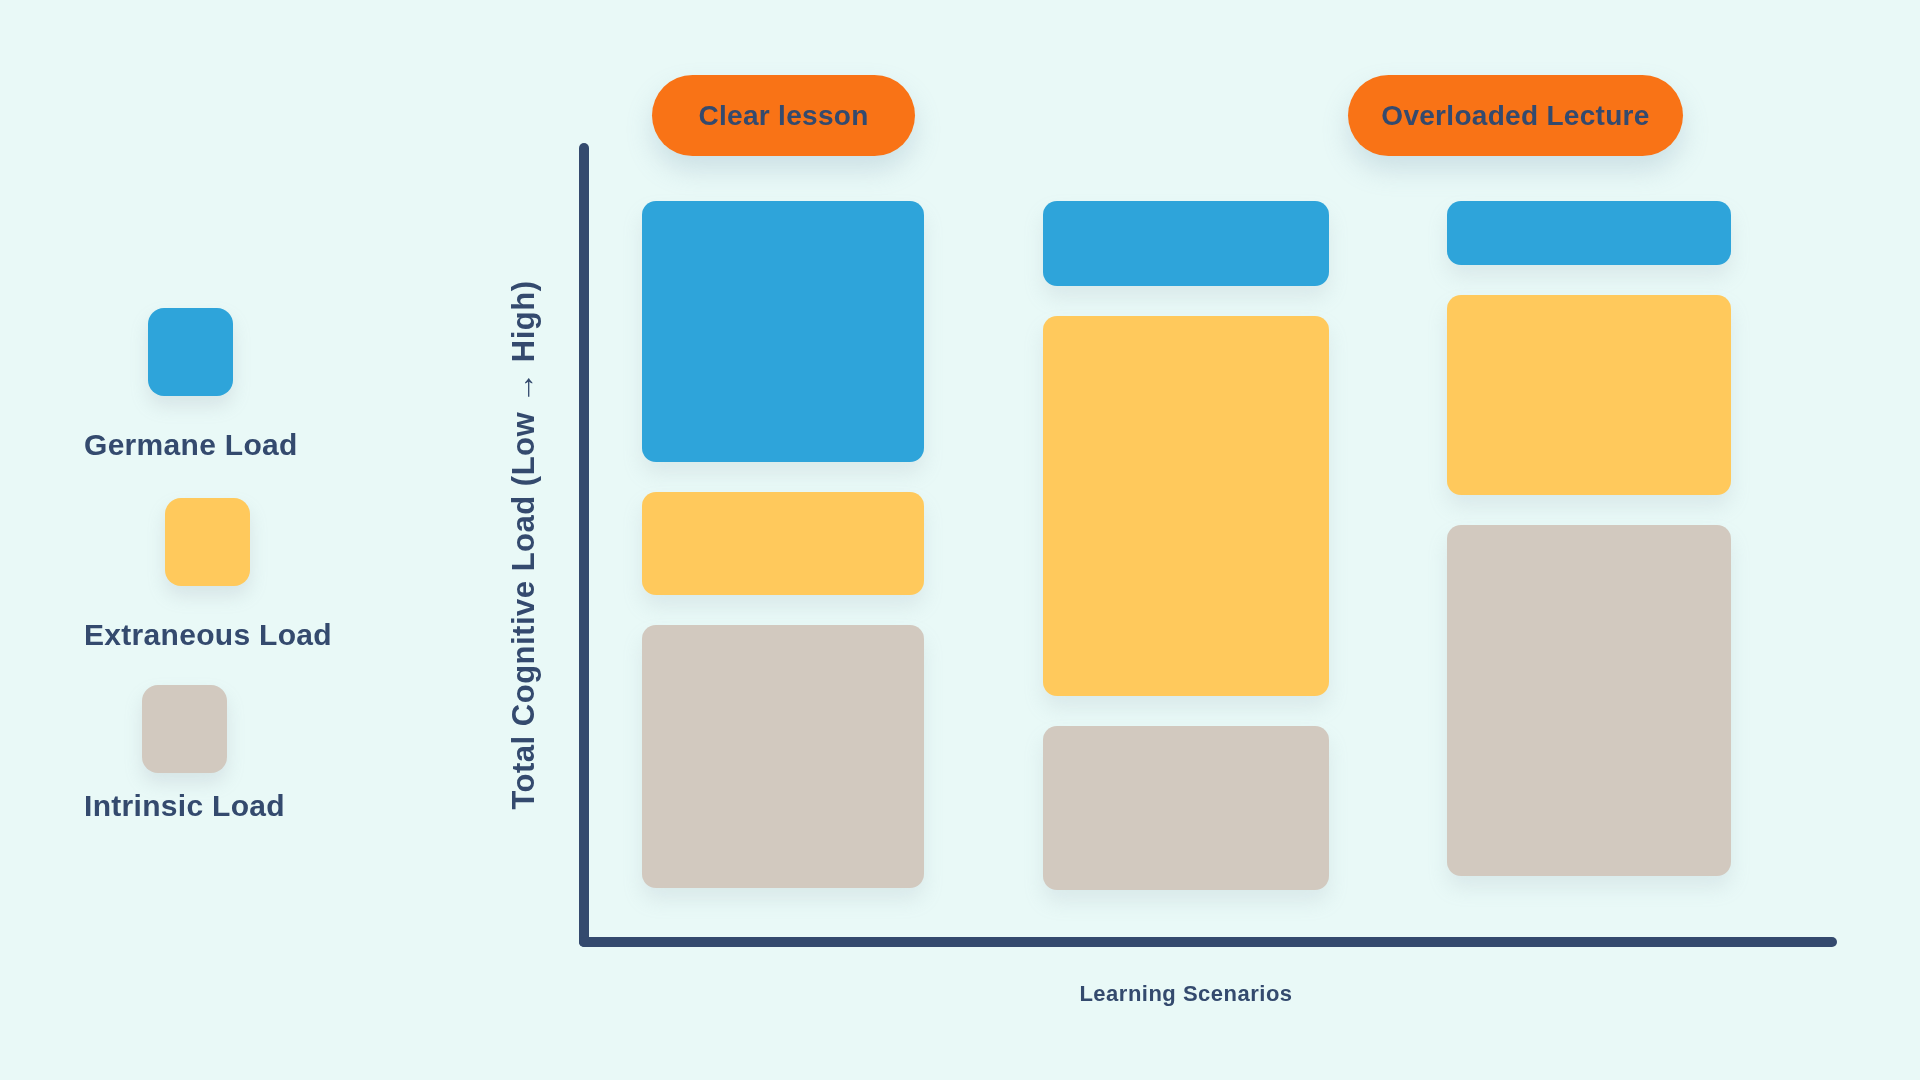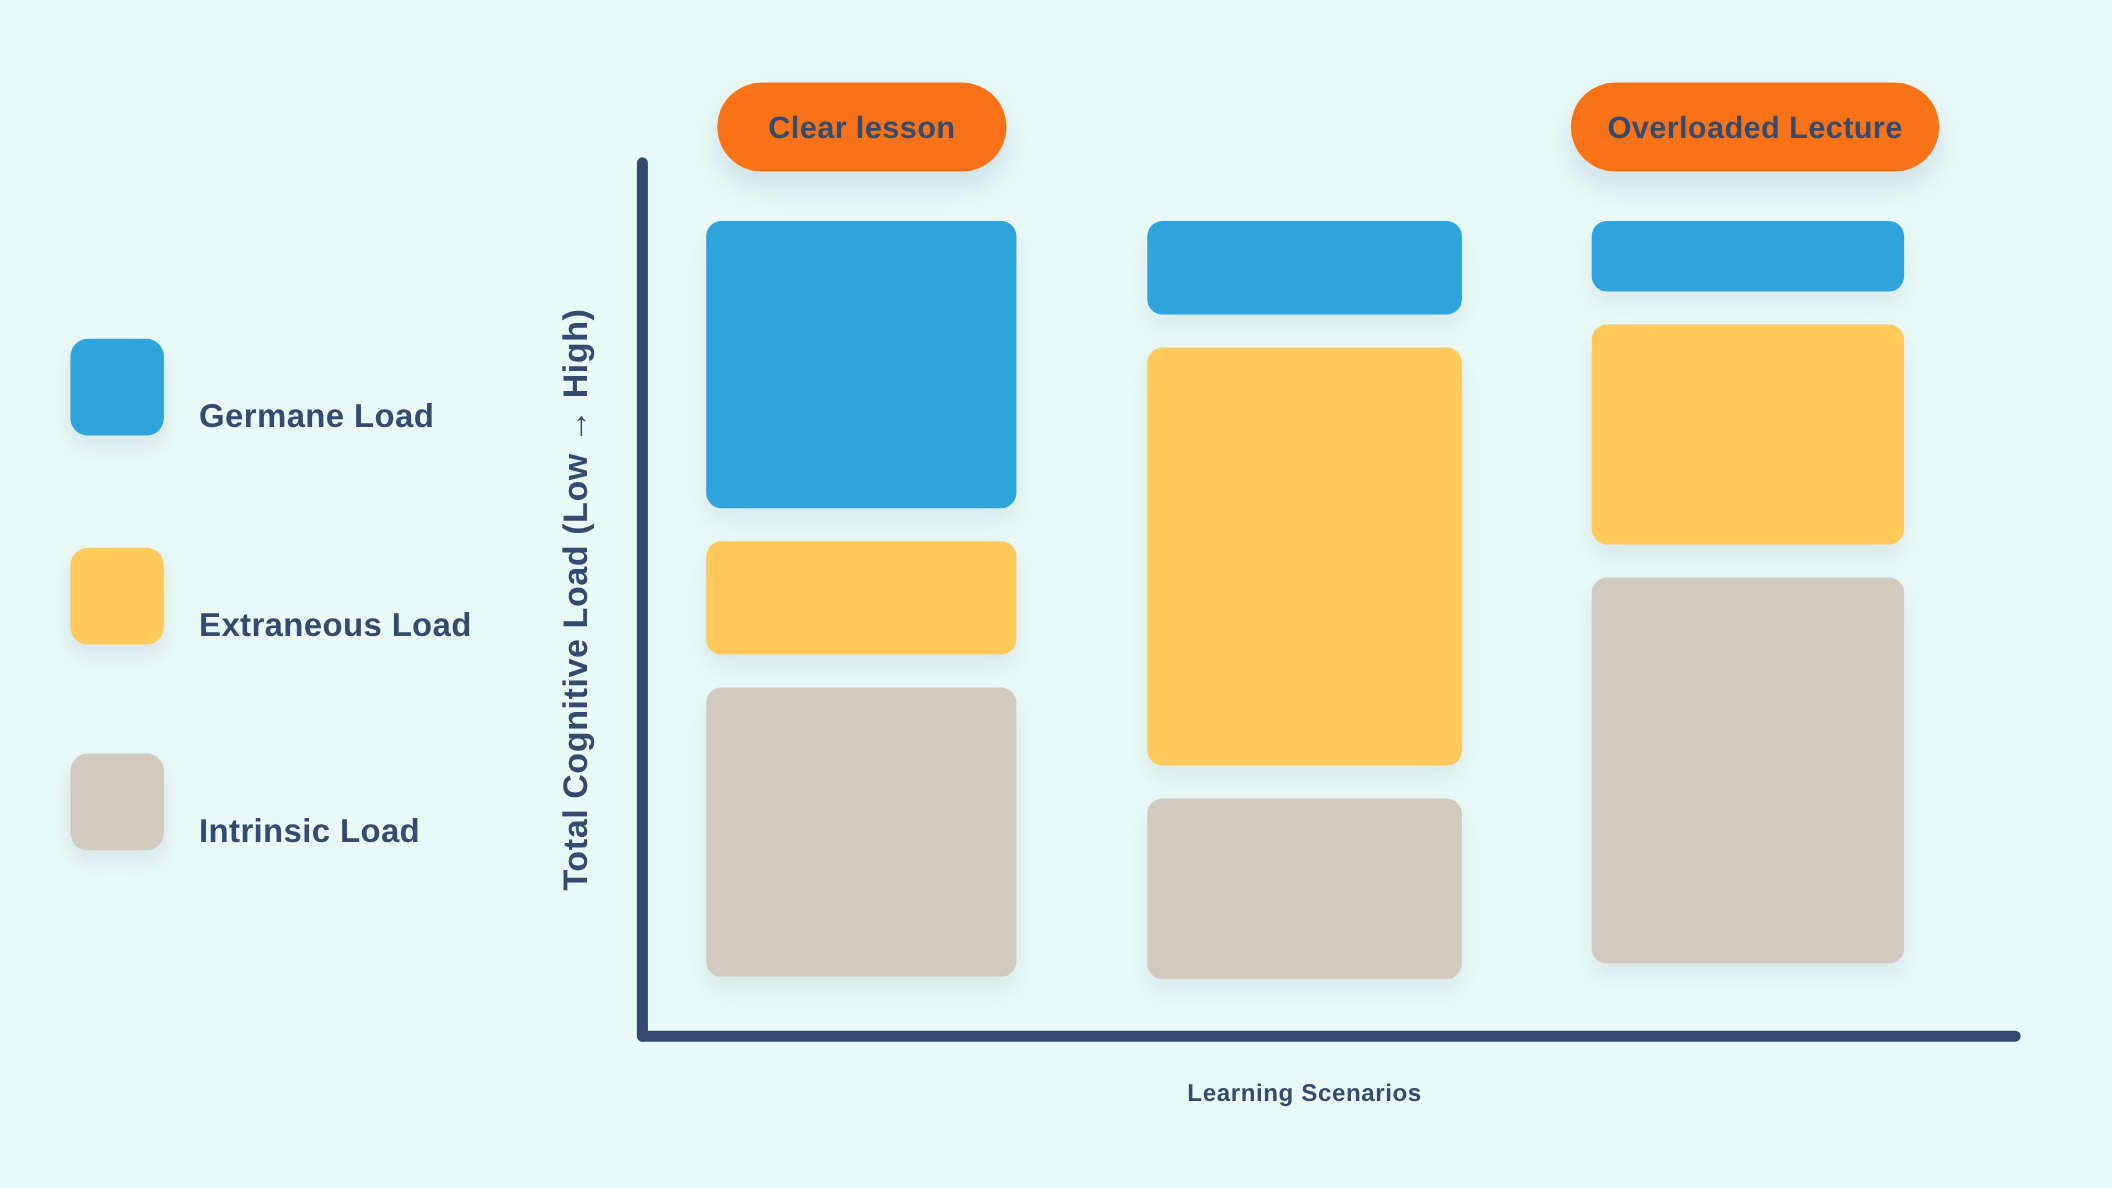--- a/index.html
+++ b/index.html
@@ -15,21 +15,21 @@
   
   .pill{
     position:absolute;top:75px;height:81px;
     background:#f97316;border-radius:44px;
     display:flex;align-items:center;justify-content:center;
     font-weight:700;font-size:28px;letter-spacing:.3px;
     box-shadow:0 14px 26px rgba(140,170,190,.30);
   }
   .pill.p0{left:652px;width:263px;}
   .pill.p1{left:1050px;width:272px;}
-  .pill.p2{left:1428px;width:335px;text-align:right;}
+  .pill.p2{left:1348px;width:335px;text-align:right;}
 
   
   .axis{position:absolute;background:#344A6E;border-radius:6px;}
   .axis.v{left:579px;top:143px;width:10px;height:804px;}
   .axis.h{left:579px;top:937px;width:1258px;height:10px;}
 
   .y-label{
     position:absolute;left:524px;top:545px;
     transform:translate(-50%,-50%) rotate(-90deg);
     font-weight:700;font-size:31px;white-space:nowrap;letter-spacing:.5px;
@@ -41,24 +41,24 @@
   }
 
   
   .bar-col{position:absolute;top:201px;display:flex;flex-direction:column;gap:30px;}
   .bar-col.c0{left:642px;width:282px;}
   .bar-col.c1{left:1043px;width:286px;}
   .bar-col.c2{left:1447px;width:284px;}
   .seg{border-radius:14px;box-shadow:0 12px 20px rgba(150,165,180,.18);}
 
   
-  .legend-item{position:absolute;left:64px;display:flex;align-items:flex-end;gap:32px;}
+  .legend-item{position:absolute;left:84px;display:flex;align-items:center;gap:32px;flex-direction:column;}
   .legend-item.l0{top:308px;}
   .legend-item.l1{top:498px;}
-  .legend-item.l2{top:685px;}
+  .legend-item.l2{top:685px;gap:16px;}
   .swatch{width:85px;height:88px;border-radius:16px;box-shadow:0 10px 18px rgba(150,160,175,.22);}
   .legend-label{font-weight:700;font-size:30px;letter-spacing:.3px;}
 </style>
 </head>
 <body>
 
 <div class="canvas">
 
   <div>
     <div class="legend-item l0">

